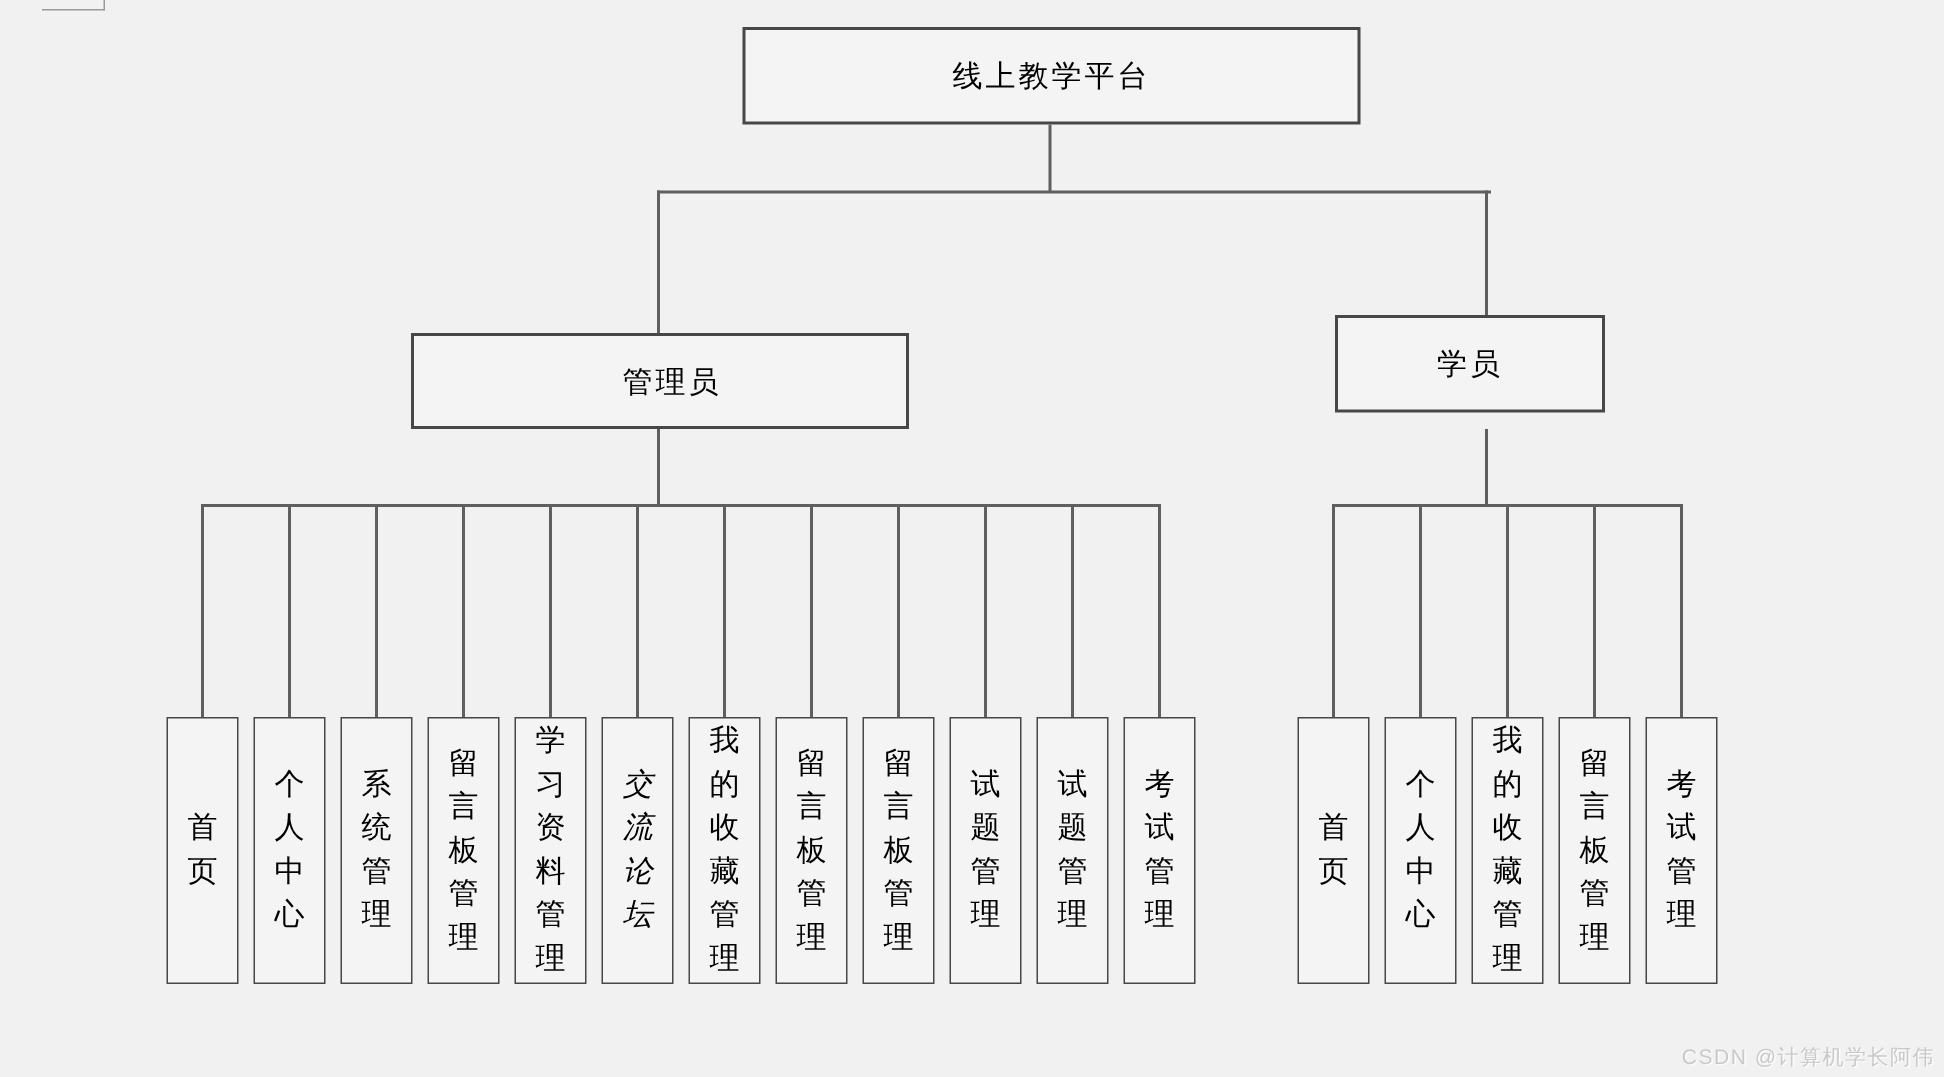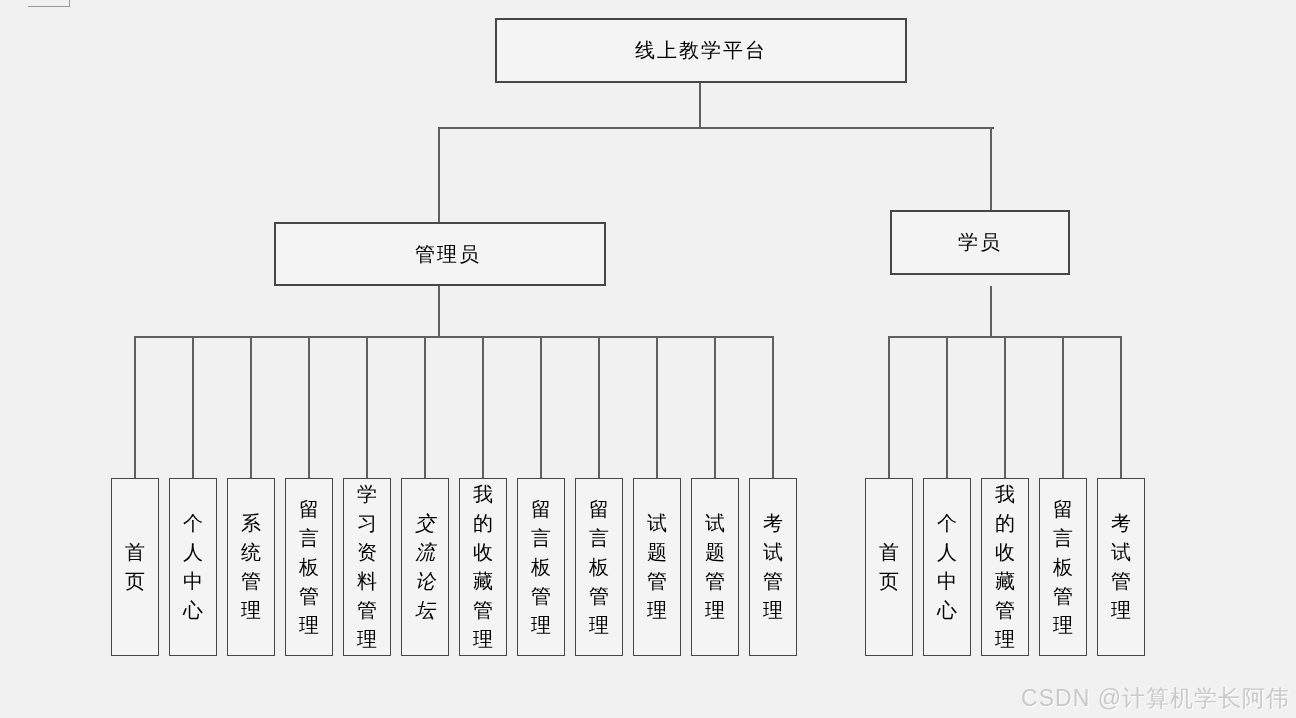--- a/index.html
+++ b/index.html
@@ -58,21 +58,21 @@
   .partial-box{
     position:absolute;
     left:28px;top:-10px;width:41px;height:16px;
     border-right:1.5px solid #9a9a9a;
     border-bottom:1.5px solid #9a9a9a;
     background:transparent;
   }
   .watermark{
     position:absolute;
     right:6px;bottom:4px;
-    font-size:23px;
+    font-size:14px;
     letter-spacing:1px;
     color:var(--wm);
     text-shadow:1px 1px 1px #ffffff;
     user-select:none;
     margin-left:37px;
   }
 </style>
 </head>
 <body>
 

